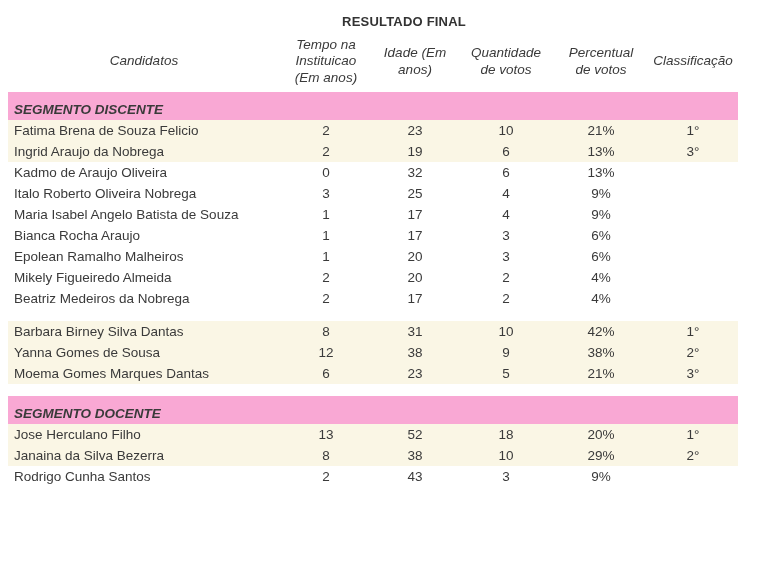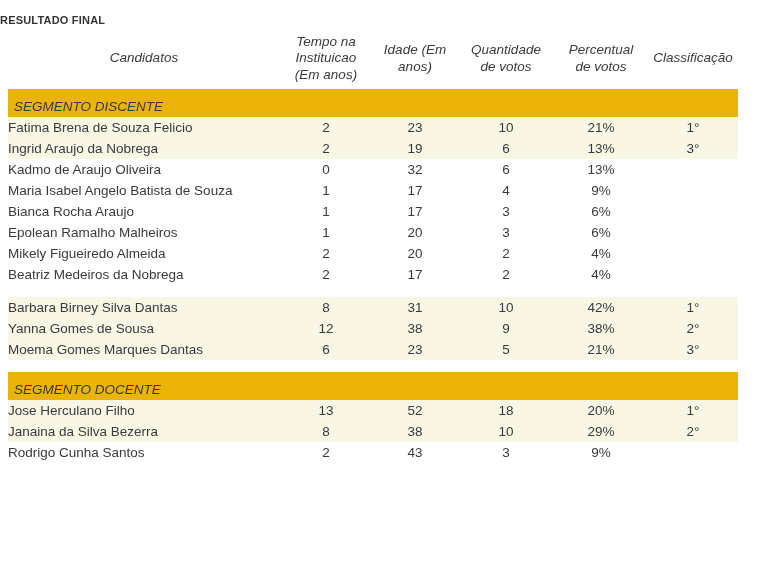--- a/index.html
+++ b/index.html
@@ -11,24 +11,26 @@
   }
   .page {
     position: relative;
     width: 768px;
     height: 578px;
     background: #ffffff;
     overflow: hidden;
   }
   .doc-title {
     padding-top: 14px;
+    text-align: center;
     font-weight: bold;
-    font-size: 11px;
+    font-size: 13px;
     letter-spacing: 0.2px;
     color: #333333;
+    margin-left: 40px;
   }
   table.results {
     border-collapse: collapse;
     table-layout: fixed;
     margin: 4px 0 0 8px;
     width: 730px;
   }
   col.c-name  { width: 272px; }
   col.c-tempo { width: 92px; }
   col.c-idade { width: 86px; }
@@ -50,30 +52,31 @@
   td {
     font-size: 13.5px;
     height: 21px;
     padding: 0;
     text-align: center;
     vertical-align: middle;
     color: #3a3a3a;
   }
   td.name-cell {
     text-align: left;
+    padding-left: 6px;
   }
   tr.highlight td { background: #faf6e5; }
   tr.segment-row td {
-    font-weight: normal;
+    font-weight: bold;
     font-style: italic;
     text-align: left;
     padding-left: 6px;
     padding-top: 6px;
     height: 22px;
-    background: #eab308;
+    background: #f9a8d4;
   }
   tr.spacer-row td { height: 12px; background: #ffffff; }
 </style>
 </head>
 <body>
 
 <div class="page">
 
   <div class="doc-title">RESULTADO FINAL</div>
 
@@ -123,20 +126,28 @@
         </tr>
         <tr class="">
           <td class="name-cell">Kadmo de Araujo Oliveira</td>
           <td>0</td>
           <td>32</td>
           <td>6</td>
           <td>13%</td>
           <td></td>
         </tr>
         <tr class="">
+          <td class="name-cell">Italo Roberto Oliveira Nobrega</td>
+          <td>3</td>
+          <td>25</td>
+          <td>4</td>
+          <td>9%</td>
+          <td></td>
+        </tr>
+        <tr class="">
           <td class="name-cell">Maria Isabel Angelo Batista de Souza</td>
           <td>1</td>
           <td>17</td>
           <td>4</td>
           <td>9%</td>
           <td></td>
         </tr>
         <tr class="">
           <td class="name-cell">Bianca Rocha Araujo</td>
           <td>1</td>

